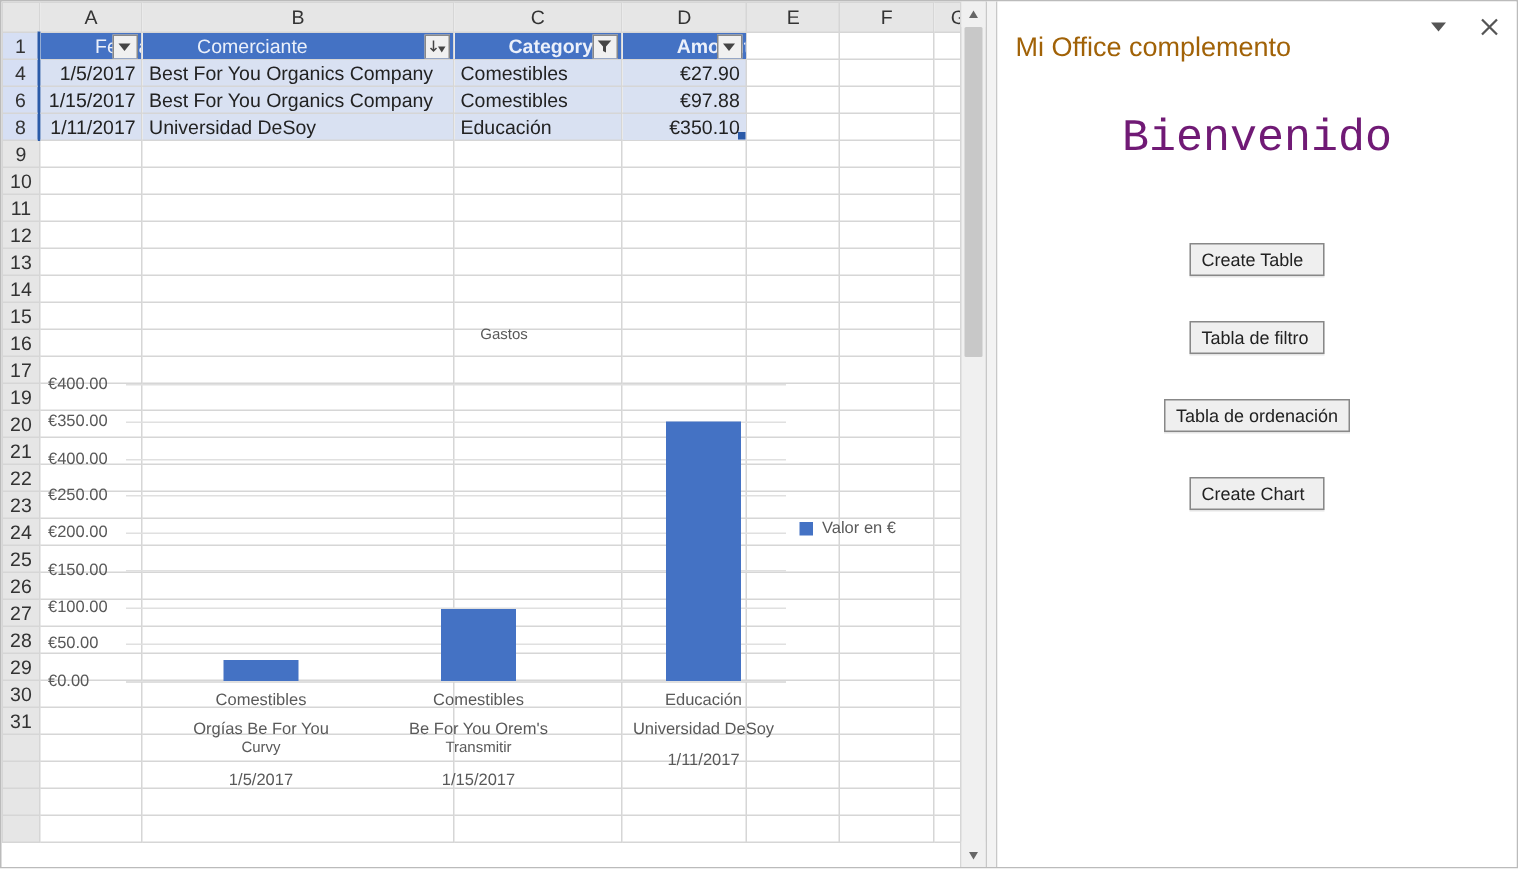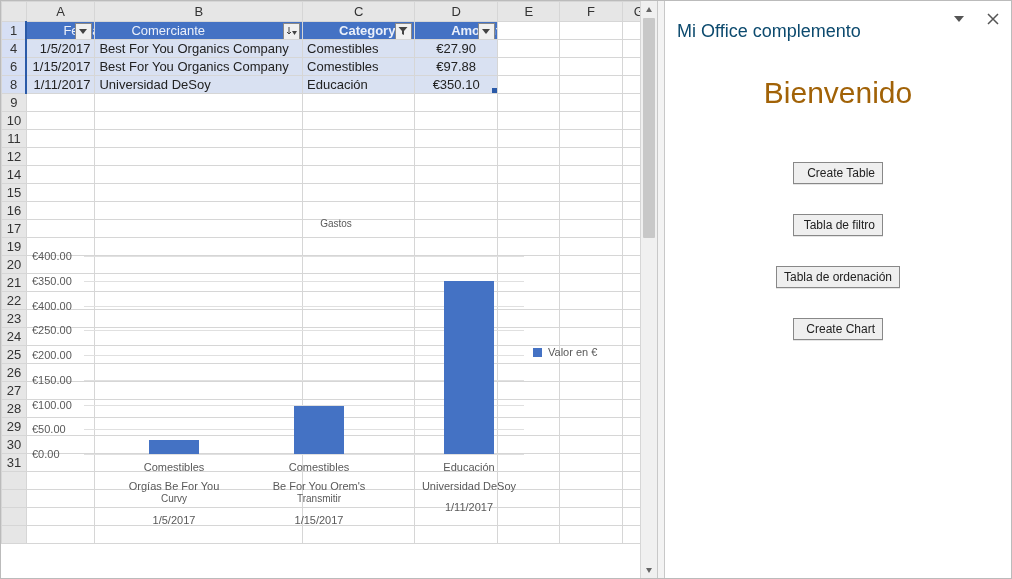--- a/index.html
+++ b/index.html
@@ -110,21 +110,21 @@
   }
   td.band.marker::after {
     content: "";
     position: absolute;
     right: -1px;
     bottom: -1px;
     width: 6px;
     height: 6px;
     background: #2a5aa8;
   }
-  td.amt { text-align: center; }
+  td.amt { text-align: right; }
 
   
   .chart {
     position: absolute;
     left: 28px;
     top: 201px;
     width: 614px;
     height: 342px;
     pointer-events: none;
     font-size: 11px;
@@ -251,52 +251,53 @@
   
   .pane {
     position: relative;
     flex: 1;
     background: #fff;
     box-sizing: border-box;
     padding: 8px 12px 0 12px;
   }
   .pane .pane-title {
     font-size: 18px;
-    color: #0c4a6e;
+    color: #a16207;
     margin-top: 12px;
   }
   .pane .pane-controls {
     position: absolute;
     right: 12px;
     top: 10px;
     display: flex;
     gap: 22px;
   }
   .pane .welcome {
     font-size: 30px;
-    color: #a16207;
+    color: #701a75;
     text-align: center;
     margin-top: 34px;
     font-weight: 400;
+    font-family: Liberation Mono, monospace;
   }
   .pane .btns {
     display: flex;
     flex-direction: column;
     align-items: center;
     gap: 30px;
     margin-top: 52px;
   }
   .pane .btn {
     font: 12px Arial, sans-serif;
     color: #222;
     background: #efefef;
     border: 1px solid #888;
     padding: 3px 7px;
     min-width: 90px;
-    text-align: right;
+    text-align: left;
     box-shadow: 0 1px 0 rgba(0,0,0,0.1);
   }
 
 </style>
 </head>
 <body>
 
 <div class="app">
 
   <div class="sheet-wrap">
@@ -407,20 +408,30 @@
             <td></td>
             <td></td>
             <td></td>
             <td></td>
             <td></td>
             <td></td>
             <td></td>
           </tr>
           <tr>
             <td class="rowhdr">12</td>
+            <td></td>
+            <td></td>
+            <td></td>
+            <td></td>
+            <td></td>
+            <td></td>
+            <td></td>
+          </tr>
+          <tr>
+            <td class="rowhdr">13</td>
             <td></td>
             <td></td>
             <td></td>
             <td></td>
             <td></td>
             <td></td>
             <td></td>
           </tr>
           <tr>
             <td class="rowhdr">14</td>

